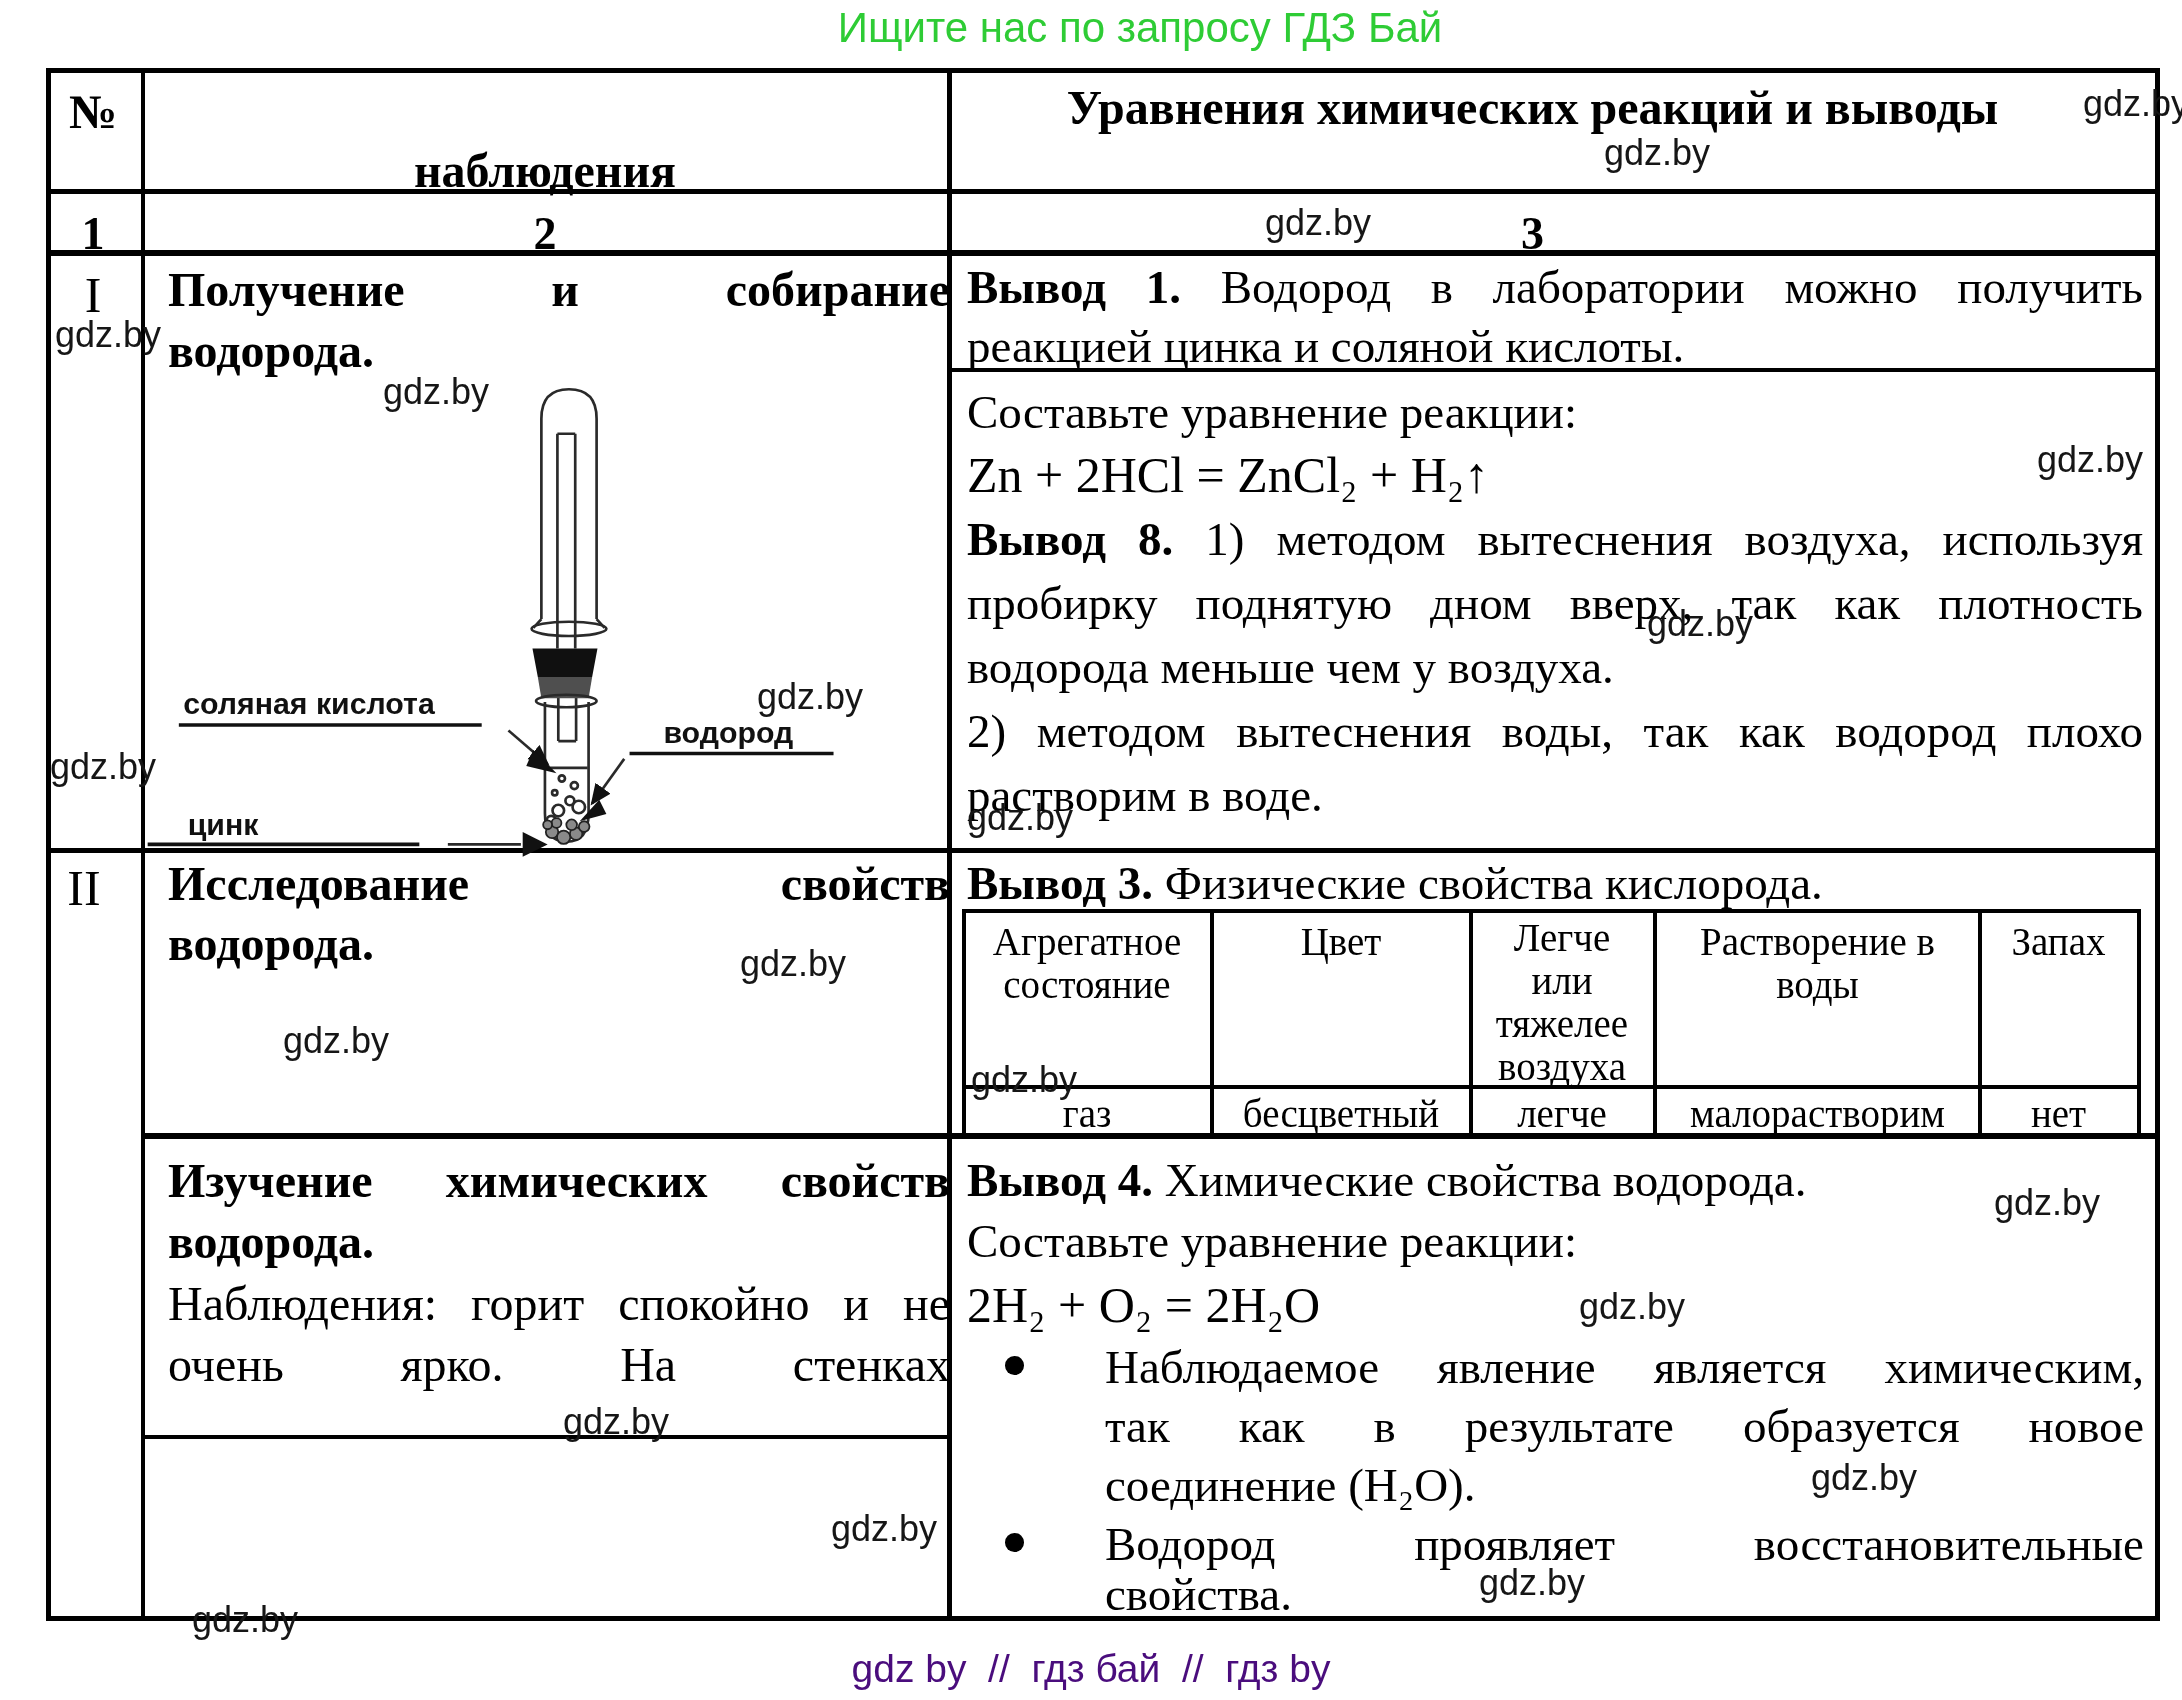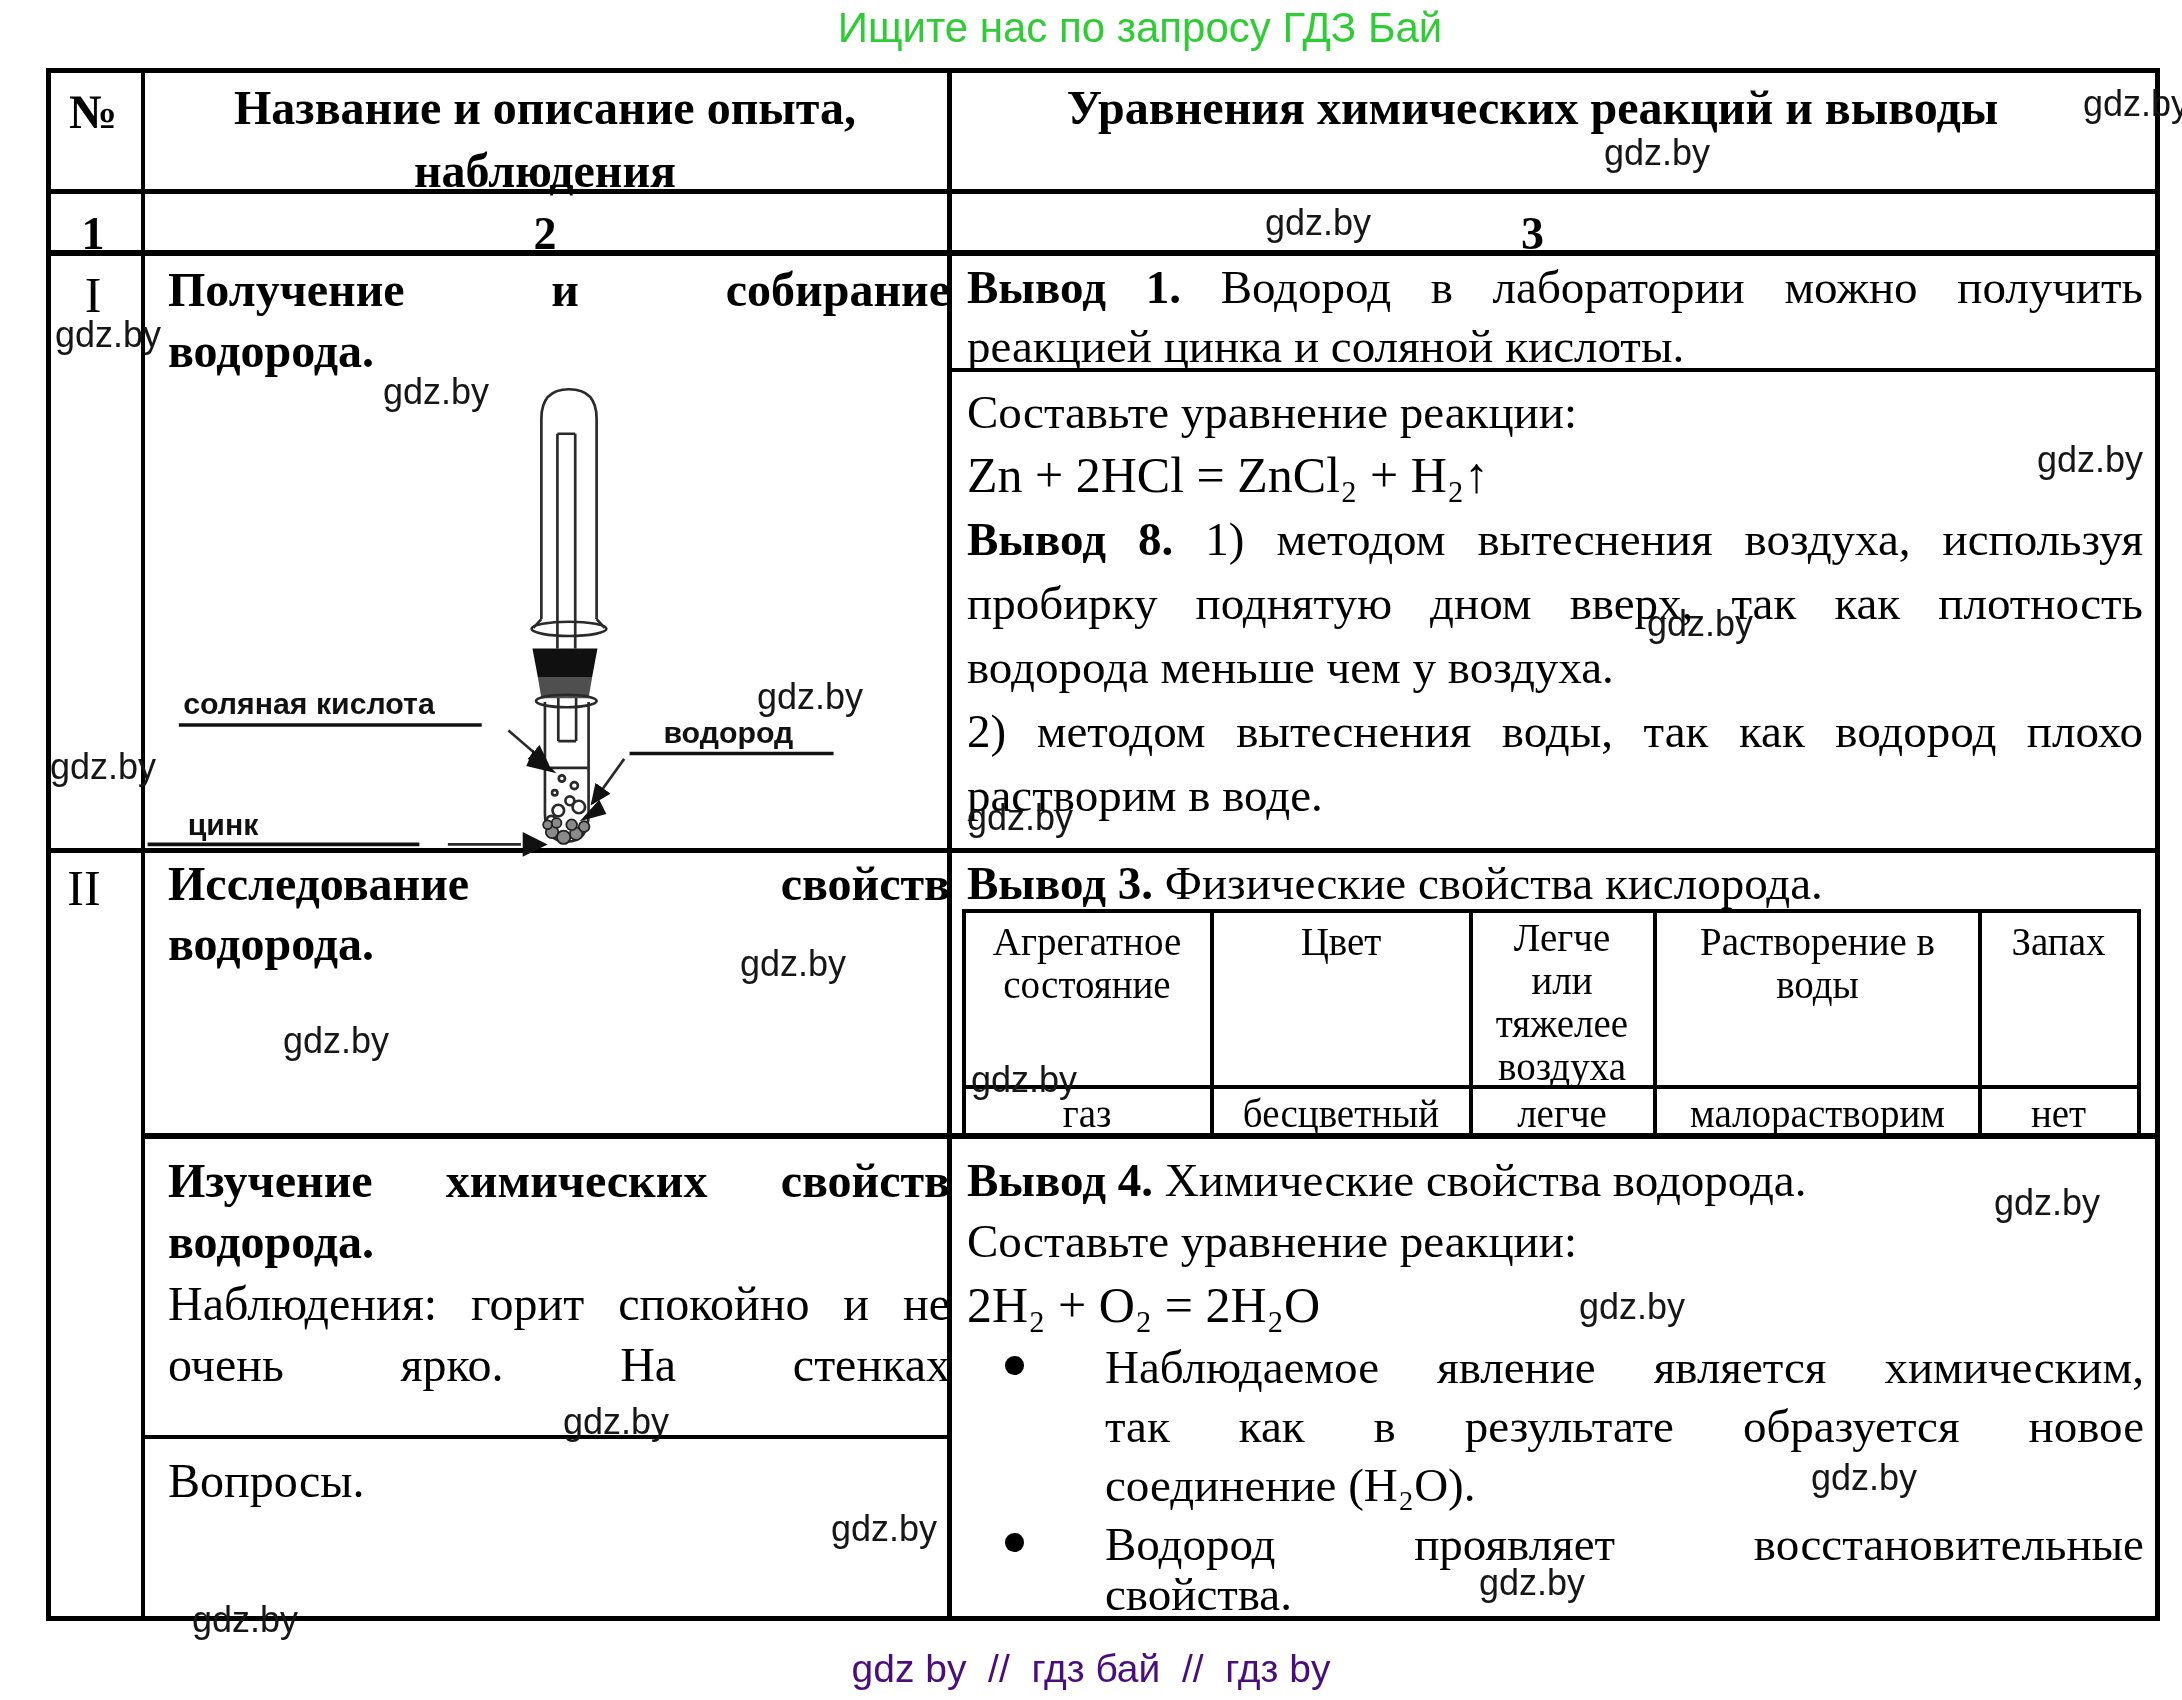--- a/index.html
+++ b/index.html
@@ -38,21 +38,20 @@
   <div class="vl" style="left:141px;top:68px;width:3.6px;height:1553px"></div>
   <div class="vl" style="left:947px;top:68px;width:4.5px;height:1553px"></div>
   <div class="hl" style="left:46px;top:189px;width:2114px;height:5.3px"></div>
   <div class="hl" style="left:46px;top:250px;width:2114px;height:6.2px"></div>
   <div class="hl" style="left:46px;top:848px;width:2114px;height:5.3px"></div>
   <div class="hl" style="left:141px;top:1133px;width:2019px;height:6.2px"></div>
   <div class="hl" style="left:947px;top:368px;width:1213px;height:3.6px"></div>
   <div class="hl" style="left:141px;top:1435px;width:810px;height:3.6px"></div>
 
   <div class="t c b fs54" style="left:46px;top:82px;width:94px">№</div>
-  <div class="t c b fs54" style="left:141px;top:78px;width:808px">Название и описание опыта,</div>
   <div class="t c b fs54" style="left:141px;top:141px;width:808px">наблюдения</div>
   <div class="t c b fs54" style="left:949px;top:78px;width:1167px">Уравнения химических реакций и выводы</div>
 
   <div class="t c b fs52" style="left:46px;top:205px;width:94px">1</div>
   <div class="t c b fs52" style="left:141px;top:205px;width:808px">2</div>
   <div class="t c b fs52" style="left:949px;top:205px;width:1167px">3</div>
 
   <div class="t c fs56" style="left:46px;top:264px;width:94px">I</div>
   <div class="t j b fs54" style="left:168px;top:260px;width:782px">Получение и собирание</div>
   <div class="t b fs54" style="left:168px;top:321px;width:782px">водорода.</div>
@@ -165,21 +164,20 @@
   <div class="t c fs44" style="left:962px;top:1092px;width:250px">газ</div>
   <div class="t c fs44" style="left:1212px;top:1092px;width:258px">бесцветный</div>
   <div class="t c fs44" style="left:1470px;top:1092px;width:184px">легче</div>
   <div class="t c fs44" style="left:1655px;top:1092px;width:325px">малорастворим</div>
   <div class="t c fs44" style="left:1980px;top:1092px;width:157px">нет</div>
 
   <div class="t j b fs54" style="left:168px;top:1151px;width:782px">Изучение химических свойств</div>
   <div class="t b fs54" style="left:168px;top:1212px;width:782px">водорода.</div>
   <div class="t j fs54" style="left:168px;top:1274px;width:782px">Наблюдения: горит спокойно и не</div>
   <div class="t j fs54" style="left:168px;top:1335px;width:782px">очень ярко. На стенках</div>
-  <div class="t fs54" style="left:168px;top:1451px;width:782px">Вопросы.</div>
 
   <div class="t fs53" style="left:967px;top:1151px;width:1176px">
     <span class="b">Вывод 4.</span> <span>Химические свойства водорода.</span>
   </div>
   <div class="t fs53" style="left:967px;top:1212px;width:1176px">Составьте уравнение реакции:</div>
   <div class="t eq" style="left:967px;top:1274px;width:1176px">2H₂ + O₂ = 2H₂O</div>
 
   <div class="dot" style="left:1005px;top:1356px"></div>
   <div class="t j fs53" style="left:1105px;top:1338px;width:1039px">Наблюдаемое явление является химическим,</div>
   <div class="t fs53" style="left:1105px;top:1456px;width:1039px">соединение (H₂O).</div>

